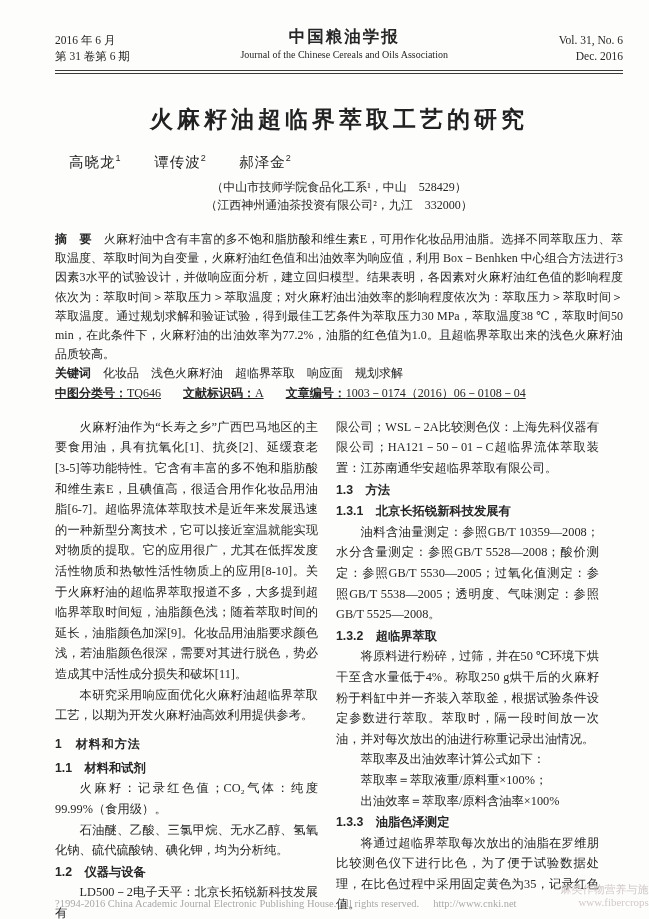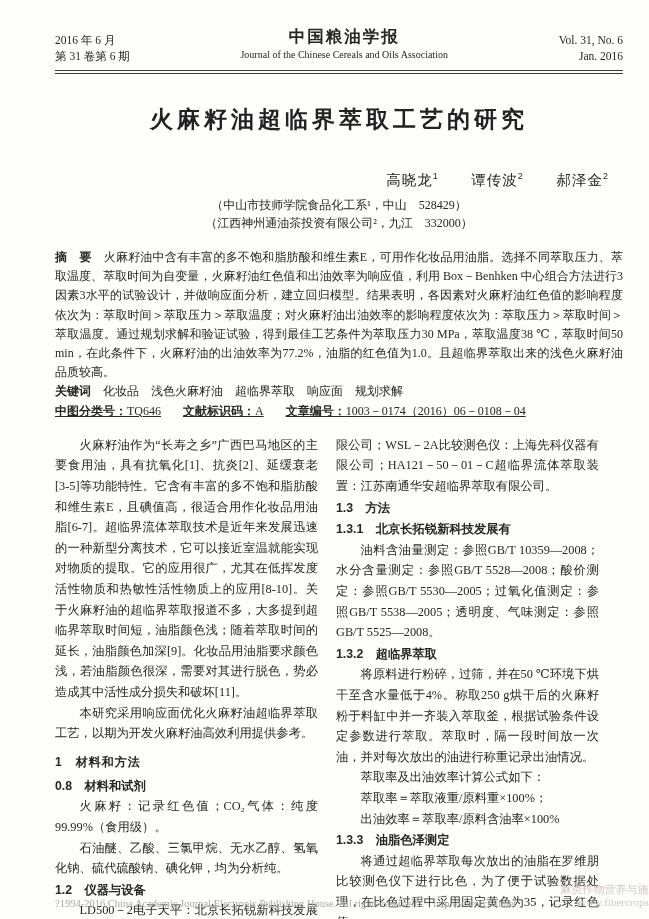--- a/index.html
+++ b/index.html
@@ -32,21 +32,21 @@
     font-weight:bold;font-size:16.5px;letter-spacing:2px;line-height:20px;
   }
   .journal-en{font-size:10px;line-height:18px;}
   .double-rule{height:2px;border-top:1.5px solid #3a3a3a;border-bottom:1px solid #3a3a3a;}
   
   .title{
     margin:30px 0 0 0;text-align:center;
     font-family:"Liberation Sans","DejaVu Sans",sans-serif;
     font-weight:bold;font-size:23px;letter-spacing:4px;color:#222;
   }
-  .authors{margin-top:36px;text-align:right;font-size:14.5px;letter-spacing:1px;}
+  .authors{margin-top:18px;text-align:left;font-size:14.5px;letter-spacing:1px;}
   .authors .author{margin:0 14px;font-family:"Liberation Sans","DejaVu Sans",sans-serif;}
   .authors sup,.aff sup{font-size:9px;}
   .affs{margin-top:6px;text-align:center;font-size:12px;line-height:18px;}
   
   .abstract{margin-top:16px;font-size:12px;line-height:19.2px;text-align:justify;}
   .abstract p{margin:0;}
   .abstract .lead-label{
     font-family:"Liberation Sans","DejaVu Sans",sans-serif;font-weight:bold;margin-top:32px;
   }
   .kw-line{margin-top:3px;}
@@ -89,21 +89,21 @@
     <div class="issue-block left">
       <div>2016 年 6 月</div>
       <div>第 31 卷第 6 期</div>
     </div>
     <div class="journal-block">
       <div class="journal-cn">中国粮油学报</div>
       <div class="journal-en">Journal of the Chinese Cereals and Oils Association</div>
     </div>
     <div class="issue-block right">
       <div>Vol. 31, No. 6</div>
-      <div>Jan. 2016</div>
+      <div>Dec. 2016</div>
     </div>
   </div>
   <div class="double-rule"></div>
 
   <h1 class="title">火麻籽油超临界萃取工艺的研究</h1>
 
   <div class="authors">
     <span class="author"><span>高晓龙</span><sup>1</sup></span>
     <span class="author"><span>谭传波</span><sup>2</sup></span>
     <span class="author"><span>郝泽金</span><sup>2</sup></span>
@@ -119,21 +119,21 @@
     <p class="kw-line"><span class="lead-label">关键词</span>　<span>化妆品　浅色火麻籽油　超临界萃取　响应面　规划求解</span></p>
     <p class="meta-line"><b>中图分类号：</b><span>TQ646</span><span class="meta-sp"></span><b>文献标识码：</b><span>A</span><span class="meta-sp"></span><b>文章编号：</b><span>1003－0174（2016）06－0108－04</span></p>
   </div>
 
   <div class="columns">
 
     <div class="col">
       <p class="indent">火麻籽油作为“长寿之乡”广西巴马地区的主要食用油，具有抗氧化[1]、抗炎[2]、延缓衰老[3-5]等功能特性。它含有丰富的多不饱和脂肪酸和维生素E，且碘值高，很适合用作化妆品用油脂[6-7]。超临界流体萃取技术是近年来发展迅速的一种新型分离技术，它可以接近室温就能实现对物质的提取。它的应用很广，尤其在低挥发度活性物质和热敏性活性物质上的应用[8-10]。关于火麻籽油的超临界萃取报道不多，大多提到超临界萃取时间短，油脂颜色浅；随着萃取时间的延长，油脂颜色加深[9]。化妆品用油脂要求颜色浅，若油脂颜色很深，需要对其进行脱色，势必造成其中活性成分损失和破坏[11]。</p>
       <p class="indent">本研究采用响应面优化火麻籽油超临界萃取工艺，以期为开发火麻籽油高效利用提供参考。</p>
       <h2 class="sec">1　材料和方法</h2>
-      <h3 class="subsec">0.8　材料和试剂</h3>
+      <h3 class="subsec">1.1　材料和试剂</h3>
       <p class="indent">火麻籽：记录红色值；CO₂气体：纯度99.99%（食用级）。</p>
       <p class="indent">石油醚、乙酸、三氯甲烷、无水乙醇、氢氧化钠、硫代硫酸钠、碘化钾，均为分析纯。</p>
       <h3 class="subsec">1.2　仪器与设备</h3>
       <p class="indent">LD500－2电子天平：北京长拓锐新科技发展有</p>
 
     </div>
 
     <div class="col">
       <p>限公司；WSL－2A比较测色仪：上海先科仪器有限公司；HA121－50－01－C超临界流体萃取装置：江苏南通华安超临界萃取有限公司。</p>
       <h3 class="subsec">1.3　方法</h3>

